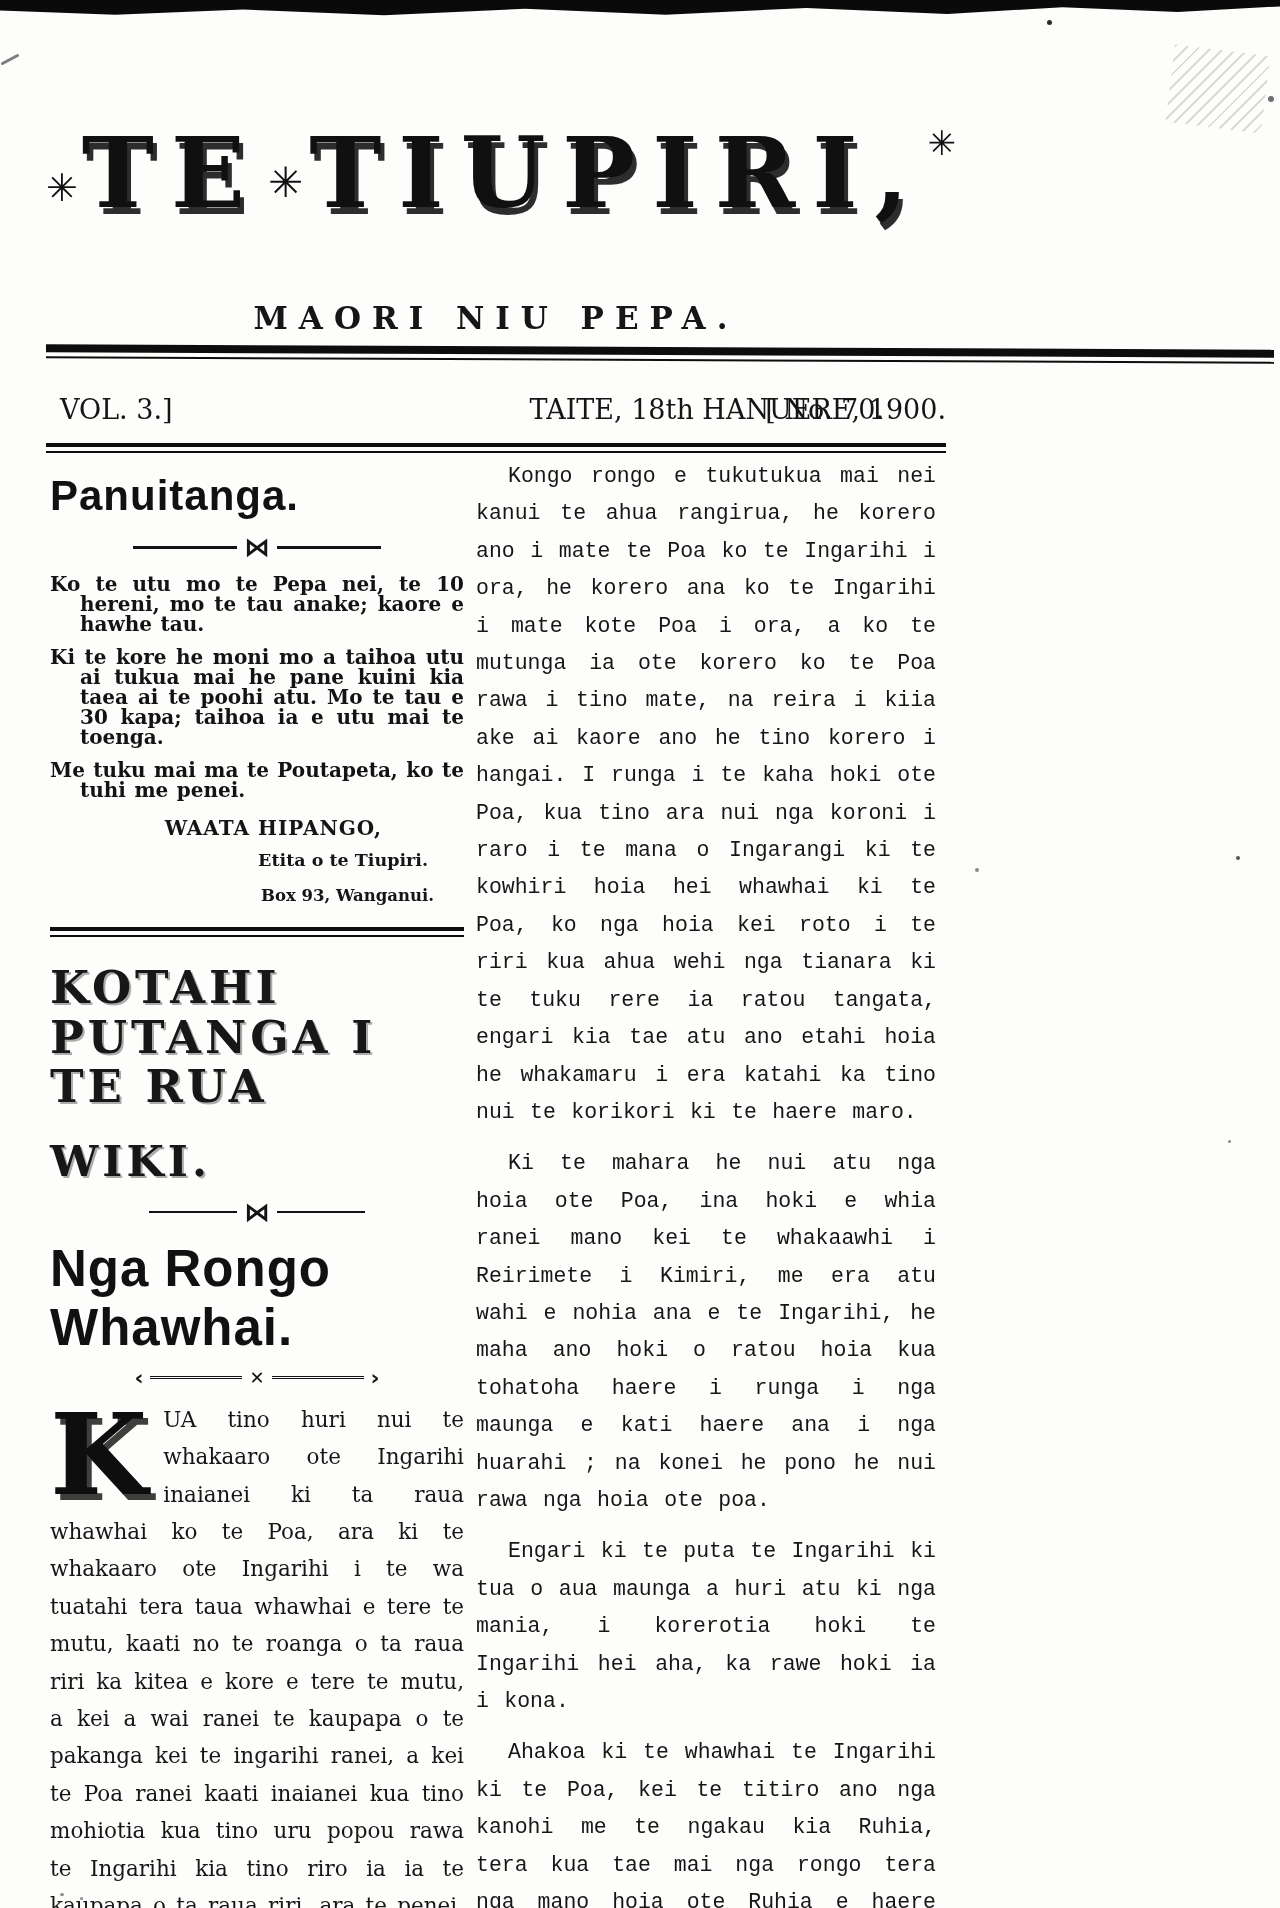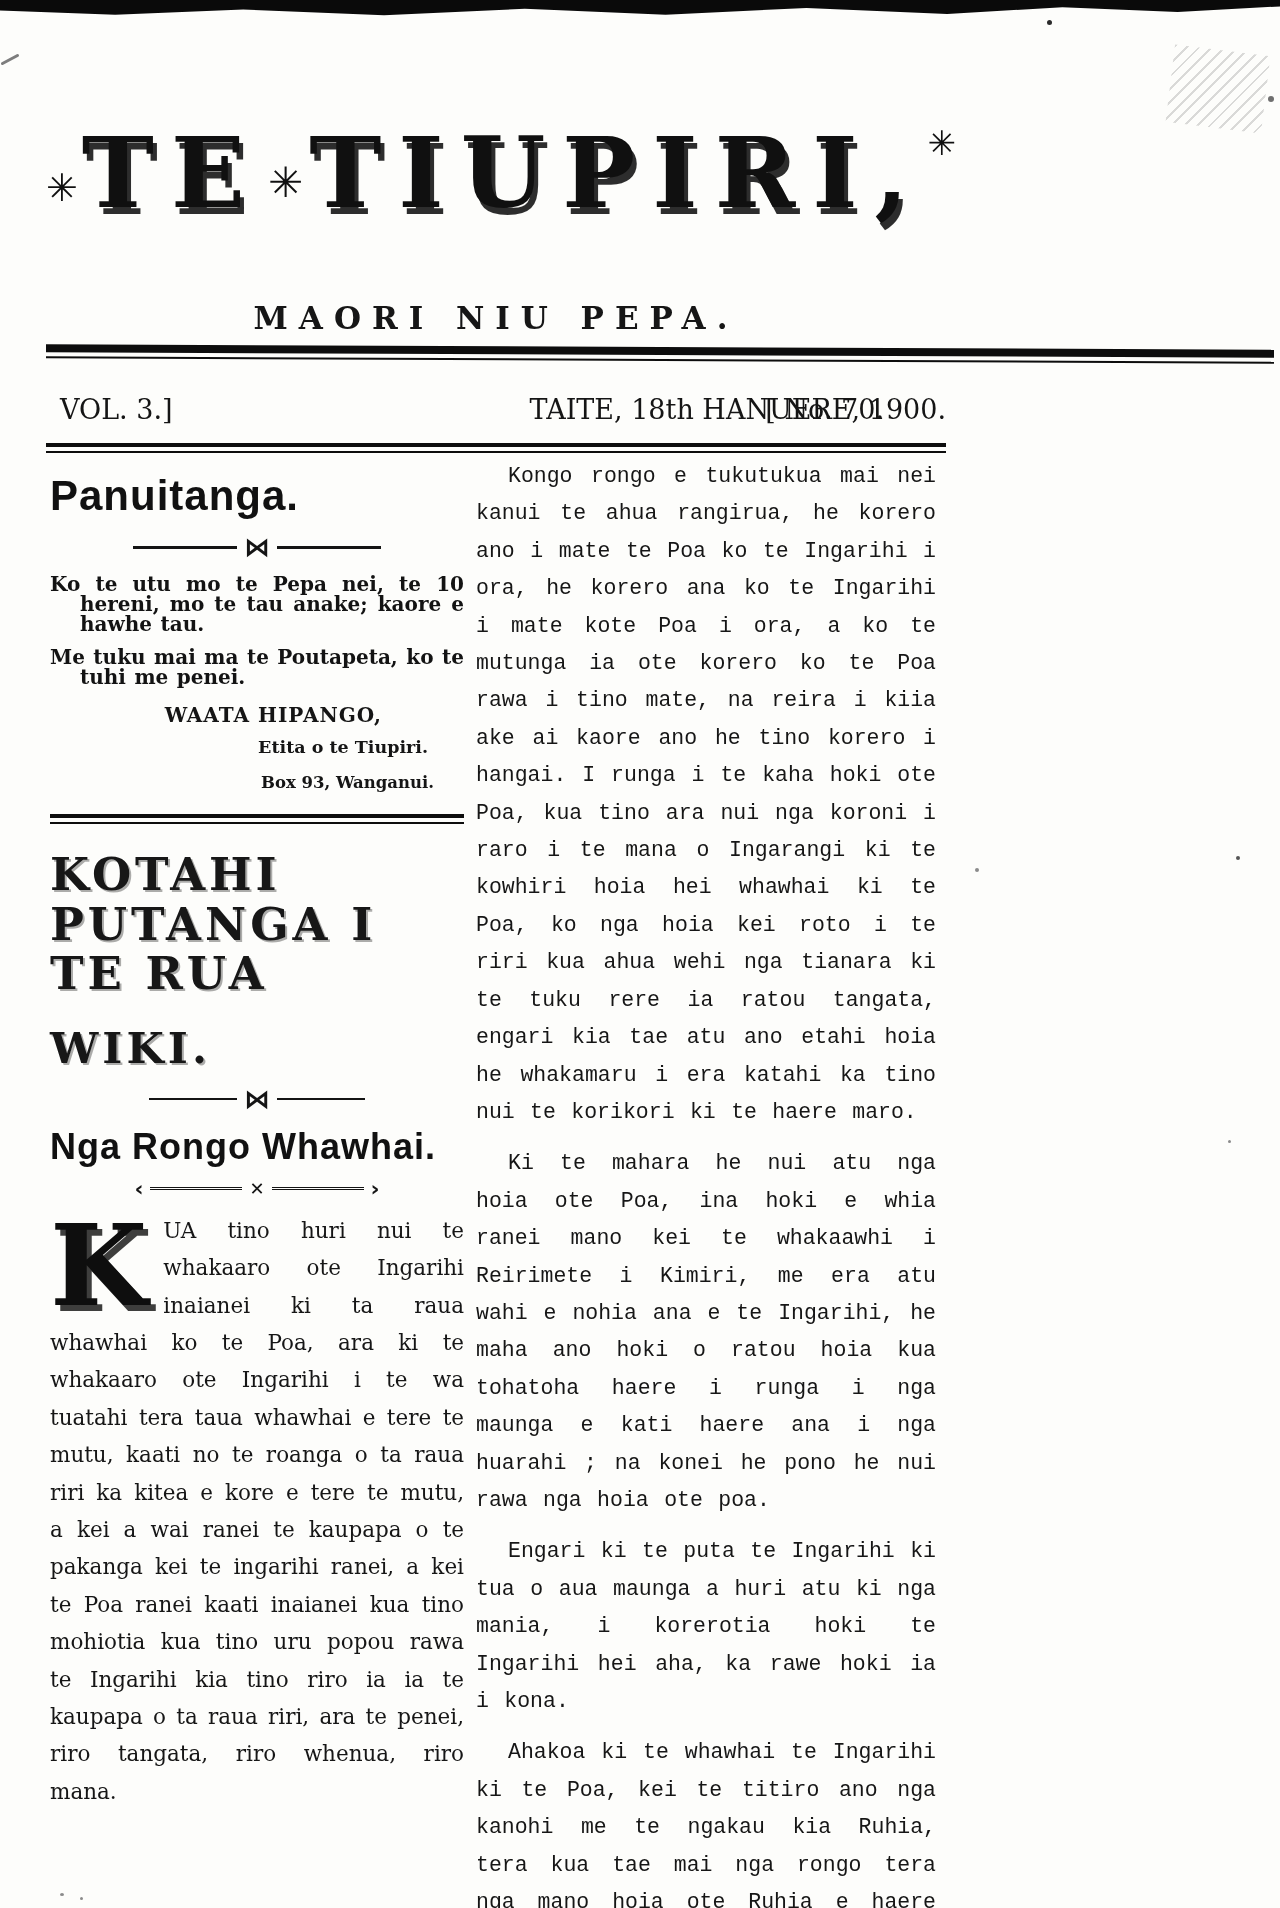--- a/index.html
+++ b/index.html
@@ -104,21 +104,21 @@
   .lrule .r1{height:4px;background:#0d0d0d;margin-bottom:4px;}
   .lrule .r2{height:2px;background:#0d0d0d;}
 
   .kotahi{
     font-family:"DejaVu Serif",serif;font-weight:bold;text-align:left;color:#171717;
     font-size:45px;letter-spacing:4px;line-height:1.1;
     text-shadow:2px 2px 0 rgba(20,20,20,.35), -1px -1px 0 rgba(255,255,255,.6);
     margin:6px 0 0 0;
   }
   .kotahi-wiki{margin:26px 0 0 0;font-size:43px;}
-  .war-head{font-size:36px;margin:10px 0 6px 0;letter-spacing:1px;}
+  .war-head{font-size:51px;margin:10px 0 6px 0;letter-spacing:1px;}
 
   .dropcap-para{margin-top:12px;}
   .dropcap{
     float:left;
     font-family:"DejaVu Serif",serif;font-weight:bold;font-size:112px;line-height:92px;
     margin:8px 16px 0 0;color:#0e0e0e;
     text-shadow:5px 6px 0 rgba(14,14,14,.8);
   }
 </style>
 </head>
@@ -158,20 +158,21 @@
 
     <div class="h-sans panui-head">Panuitanga.</div>
 
     <div class="divider">
       <span class="dline"></span>
       <span class="dglyph">⋈</span>
       <span class="dline"></span>
     </div>
 
     <div class="notice">Ko te utu mo te Pepa nei, te 10 hereni, mo te tau anake; kaore e hawhe tau.</div>
+    <div class="notice">Ki te kore he moni mo a taihoa utu ai tukua mai he pane kuini kia taea ai te poohi atu.  Mo te tau e 30 kapa; taihoa ia e utu mai te toenga.</div>
     <div class="notice">Me tuku mai ma te Poutapeta, ko te tuhi me penei.</div>
 
     <div class="signature">
       <div class="sig-name">WAATA HIPANGO,</div>
       <div class="sig-title">Etita o te Tiupiri.</div>
       <div class="sig-addr">Box 93, Wanganui.</div>
     </div>
 
     <div class="lrule">
       <div class="r1"></div>

